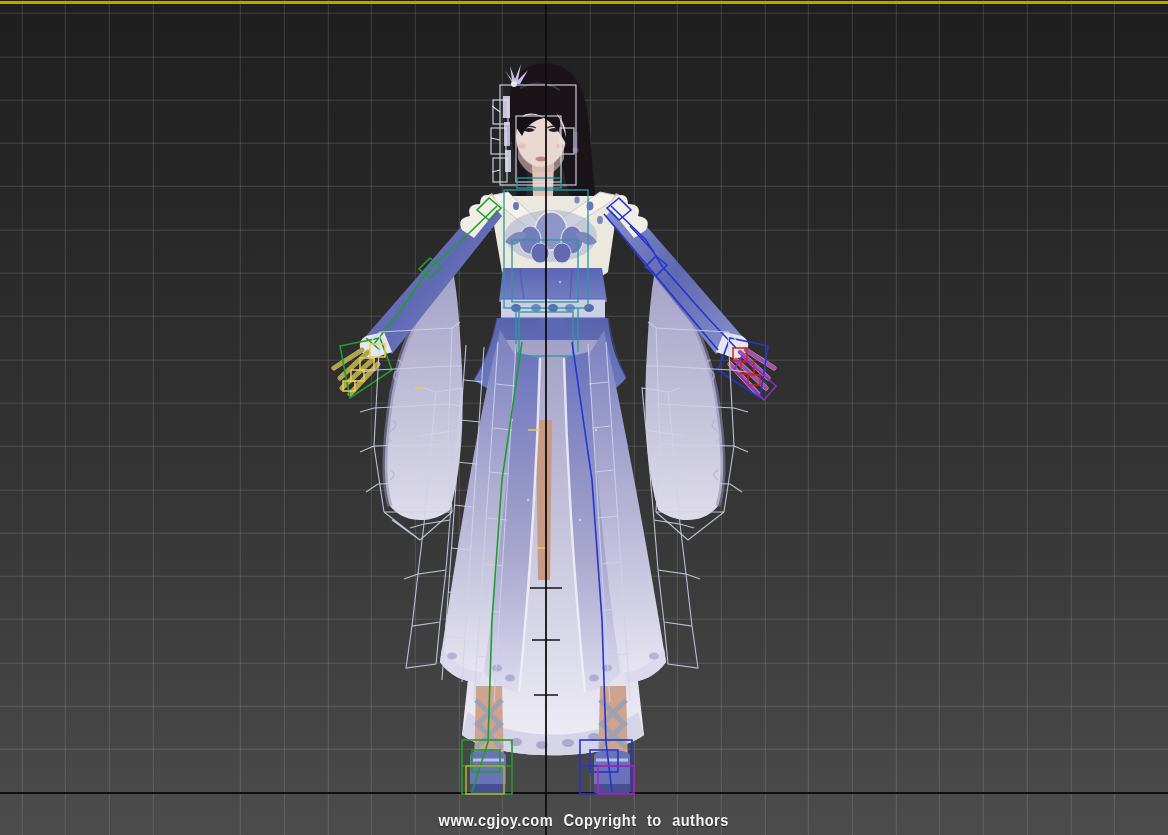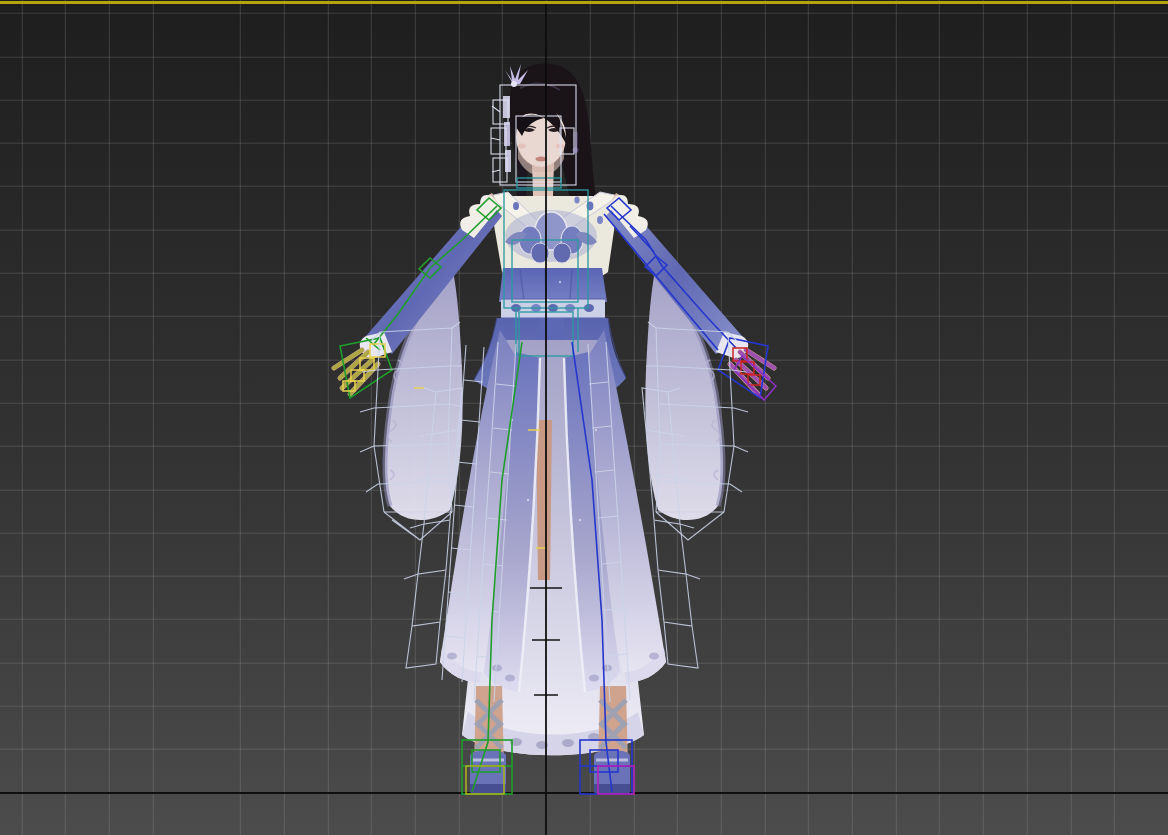--- a/index.html
+++ b/index.html
@@ -401,13 +401,16 @@
         <rect class="wf-blue" x="590" y="750" width="28" height="22"></rect>
         <path class="wf-blue" d="M580,766 h52"></path>
         <rect class="wf-magenta" x="598" y="766" width="36" height="28"></rect>
       </g>
     </g>
   </svg>
 
   <div class="axis-v"></div>
   <div class="top-border"></div>
 
+  <div class="watermark">
+    <span>www.cgjoy.com Copyright to authors</span>
+  </div>
 </div>
 
 </body></html>

